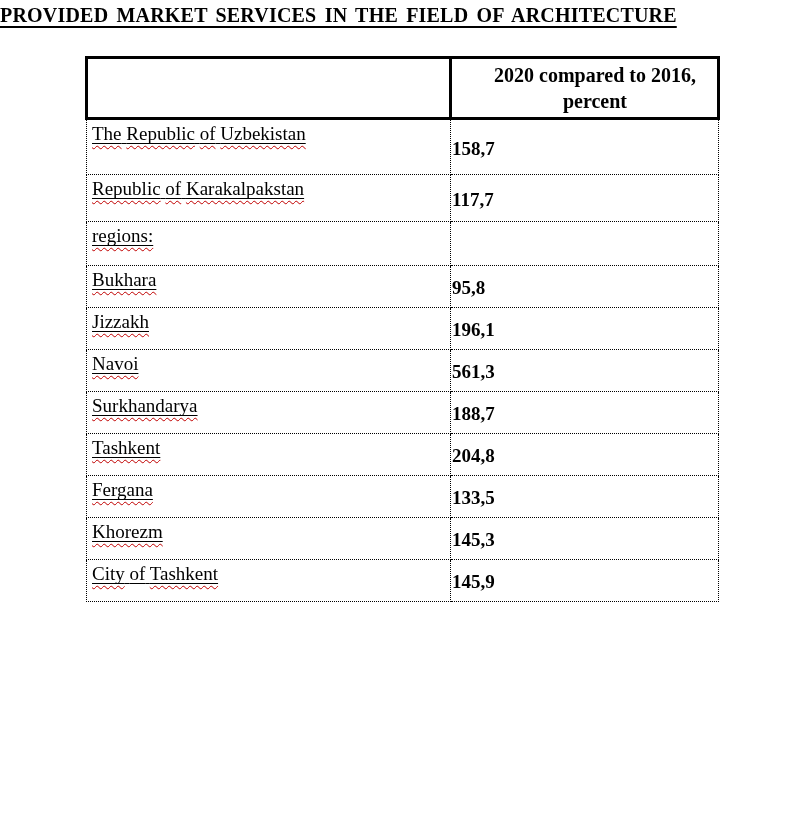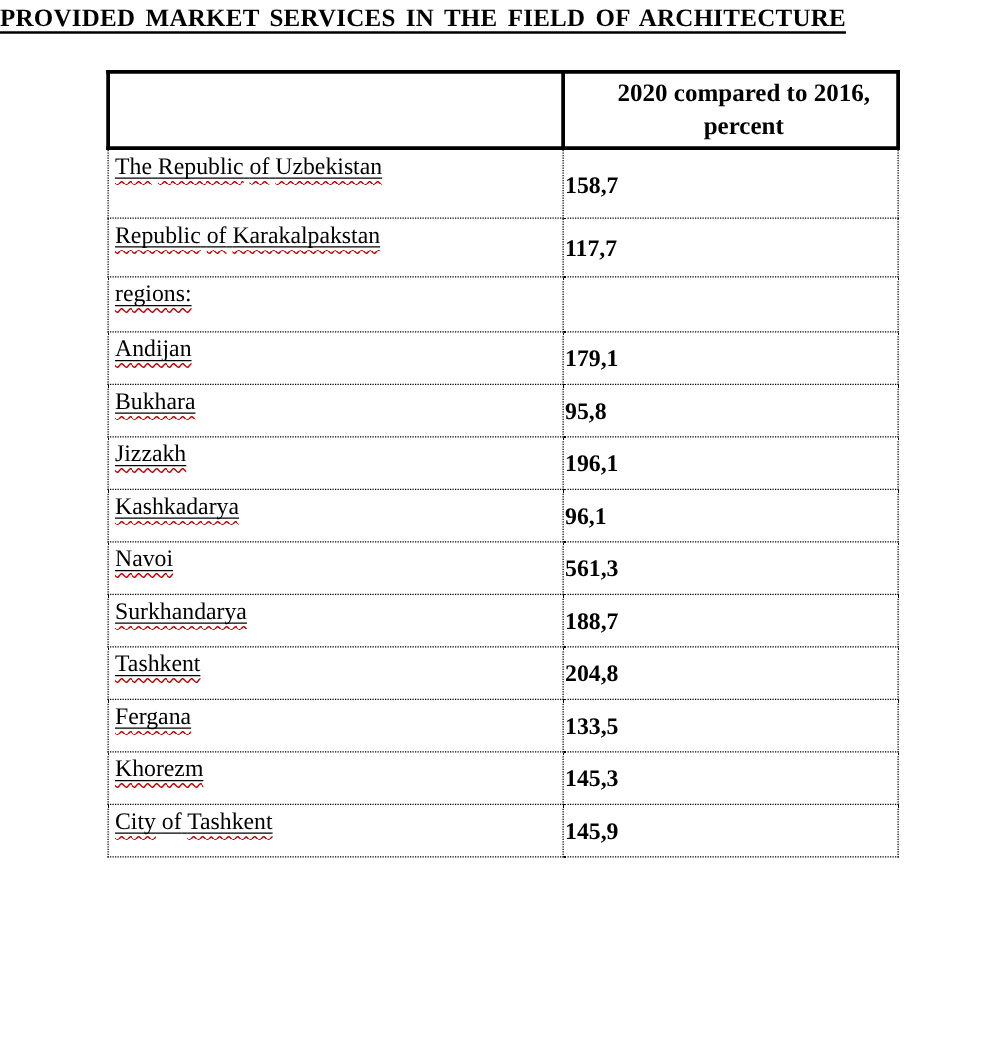--- a/index.html
+++ b/index.html
@@ -106,34 +106,26 @@
         </tr>
         <tr>
           <td class="name-cell"><span class="uline"><span class="sq">Republic</span> <span class="sq">of</span> <span class="sq">Karakalpakstan</span></span></td>
           <td class="val-cell">117,7</td>
         </tr>
         <tr>
           <td class="name-cell"><span class="uline"><span class="sq">regions:</span></span></td>
           <td class="val-cell"></td>
         </tr>
         <tr>
-          <td class="name-cell"><span class="uline"><span class="sq">Andijan</span></span></td>
-          <td class="val-cell">179,1</td>
-        </tr>
-        <tr>
           <td class="name-cell"><span class="uline"><span class="sq">Bukhara</span></span></td>
           <td class="val-cell">95,8</td>
         </tr>
         <tr>
           <td class="name-cell"><span class="uline"><span class="sq">Jizzakh</span></span></td>
           <td class="val-cell">196,1</td>
-        </tr>
-        <tr>
-          <td class="name-cell"><span class="uline"><span class="sq">Kashkadarya</span></span></td>
-          <td class="val-cell">96,1</td>
         </tr>
         <tr>
           <td class="name-cell"><span class="uline"><span class="sq">Navoi</span></span></td>
           <td class="val-cell">561,3</td>
         </tr>
         <tr>
           <td class="name-cell"><span class="uline"><span class="sq">Surkhandarya</span></span></td>
           <td class="val-cell">188,7</td>
         </tr>
         <tr>

